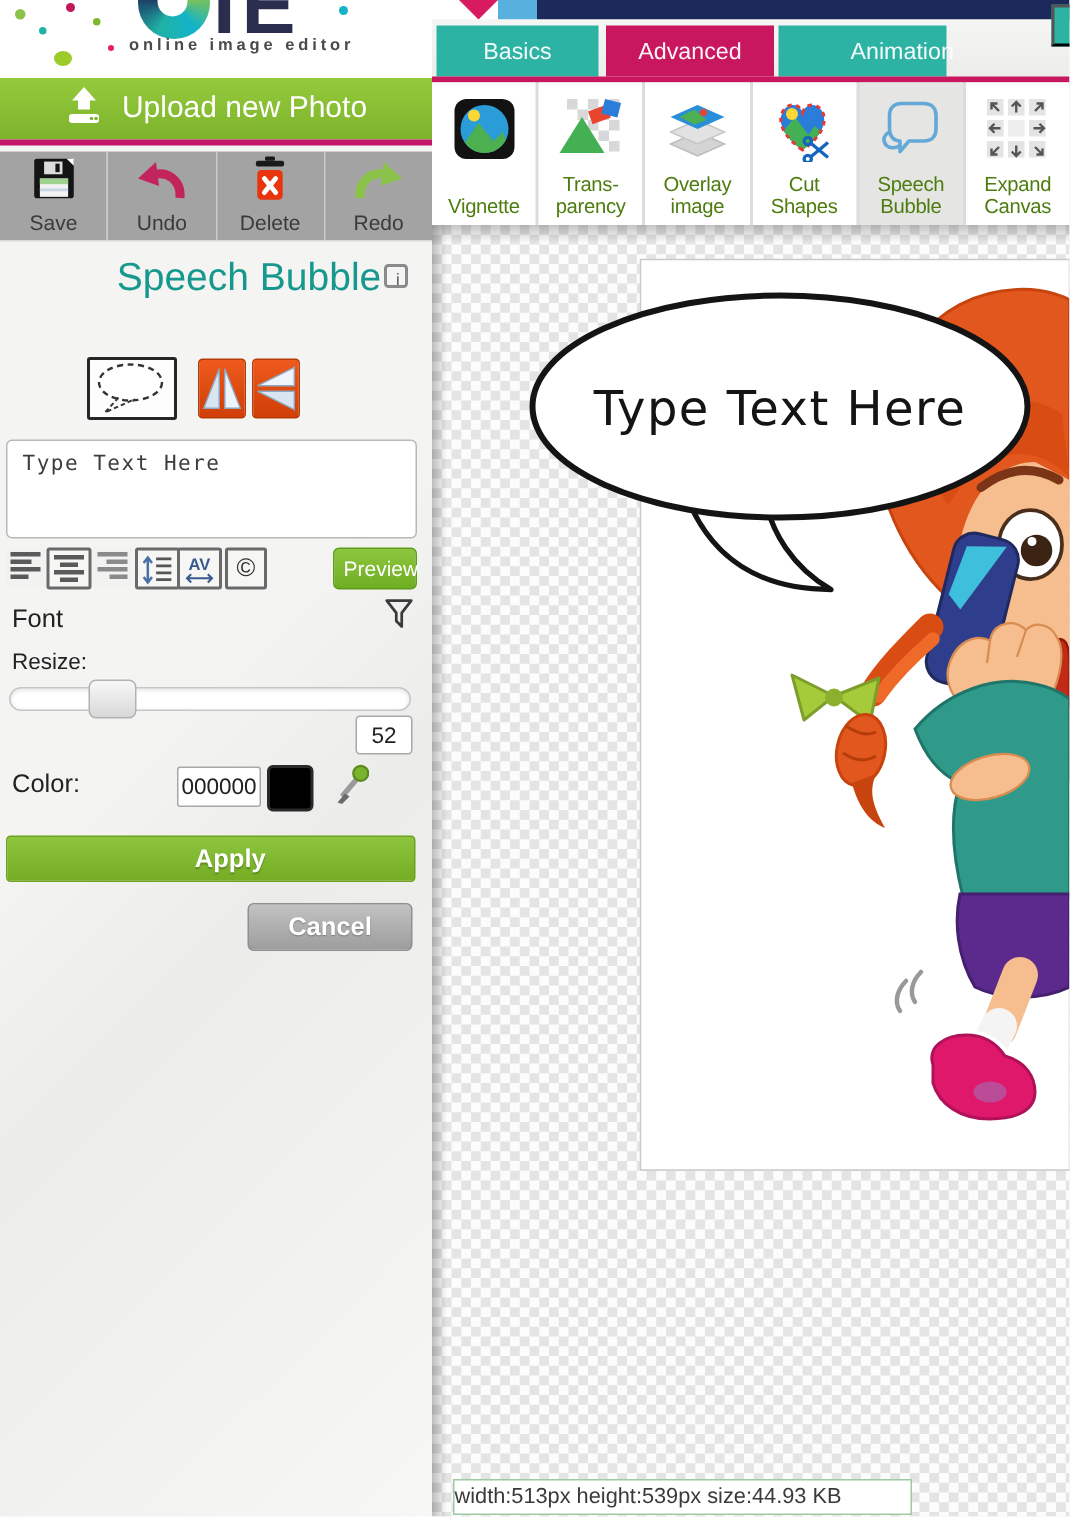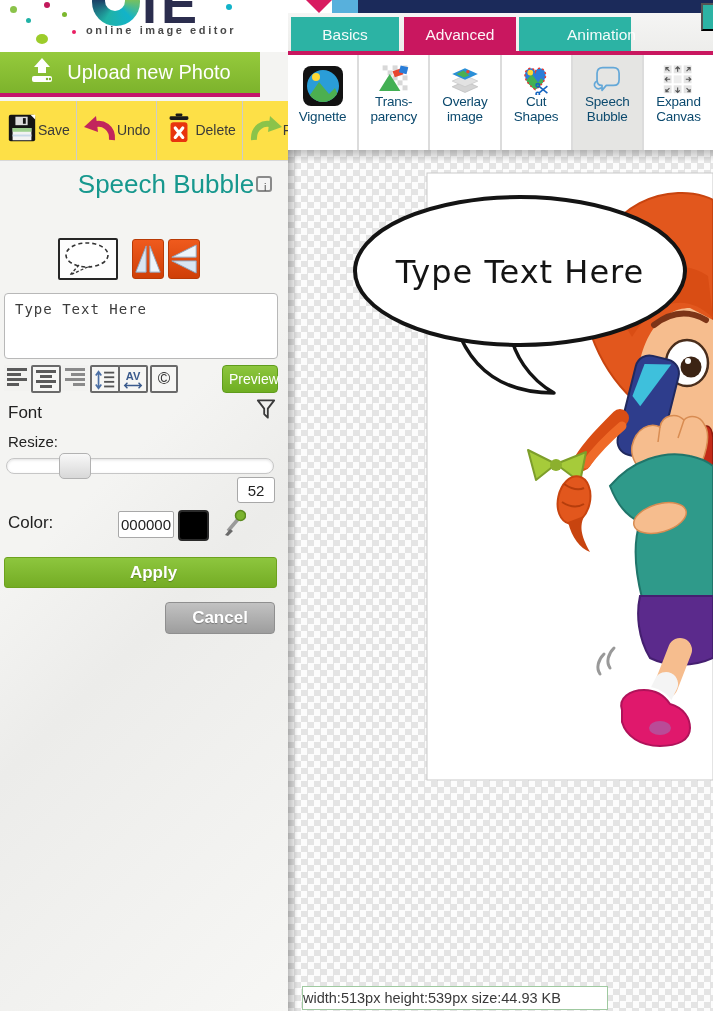--- a/index.html
+++ b/index.html
@@ -10,29 +10,29 @@
   .sidebar{position:absolute;left:0;top:0;width:288px;height:1011px;
     background:linear-gradient(135deg,#f4f4f2 45%,#ececea 60%,#f7f7f5 100%);}
   .logo{position:absolute;left:0;top:0;width:288px;height:52px;background:#fff;overflow:hidden;}
   .logo-splat{position:absolute;left:92px;top:-22px;width:48px;height:48px;border-radius:50%;
     background:conic-gradient(from 210deg,#20b2a6,#1b2a5a 22%,#c2185b 38%,#e91e63 50%,#8bc34a 62%,#12b3c9 80%,#20b2a6);}
   .logo-splat:after{content:"";position:absolute;left:13px;top:13px;width:20px;height:20px;border-radius:50%;background:#fff;}
   .logo-letters{position:absolute;left:142px;top:-27px;font-size:54px;font-weight:bold;color:#2b2d4e;letter-spacing:4px;}
   .dot{position:absolute;border-radius:50%;}
   .tagline{position:absolute;left:86px;top:24px;font-size:11px;font-weight:bold;color:#4a4a4a;letter-spacing:2.6px;}
 
-  .upload{position:absolute;left:0;top:52px;width:260px;height:45px;border:none;cursor:pointer;
+  .upload{position:absolute;left:0;top:52px;width:288px;height:45px;border:none;cursor:pointer;
     background:linear-gradient(#95ca3c,#7db32c);border-bottom:4px solid #c4156b;
     color:#fff;font-size:20px;display:flex;align-items:center;justify-content:center;gap:12px;
     font-family:"Liberation Sans",sans-serif;}
 
   .toolbar{position:absolute;left:0;top:101px;width:288px;height:59px;background:#fdfdfd;
     display:flex;border-bottom:1px solid #d8d8d8;}
-  .tb-item{flex:1;display:flex;align-items:center;justify-content:flex-end;
-    padding-bottom:4px;cursor:pointer;background:#fde047;border:none;}
+  .tb-item{flex:1;display:flex;flex-direction:column;align-items:center;justify-content:flex-end;
+    padding-bottom:4px;cursor:pointer;background:#a3a3a3;border:none;}
   .tb-item + .tb-item{border-left:1px solid #cccccc;}
   .tb-label{font-size:14px;color:#3a3a3a;margin-top:2px;}
 
   .panel-title{position:absolute;left:0;top:169px;width:252px;text-align:center;
     font-size:26px;color:#17988e;font-weight:500;padding-left:40px;}
   .info-btn{position:absolute;left:256px;top:176px;width:16px;height:16px;border:2px solid #8a8a8a;
     border-radius:3px;background:#f4f4f4;color:#555;font-size:11px;line-height:16px;text-align:center;cursor:pointer;}
 
   .bubble-style-btn{position:absolute;left:58px;top:238px;width:60px;height:42px;background:#fdfdfd;
     border:2.5px solid #262626;border-radius:2px;cursor:pointer;padding:0;}
@@ -92,21 +92,21 @@
   .tab{position:absolute;top:4px;height:34px;line-height:34px;text-align:center;color:rgba(255,255,255,.95);
     font-size:15.5px;cursor:pointer;background:#2cb3a4;border:none;font-family:"Liberation Sans",sans-serif;}
   .tab.active{background:#c9175f;}
   .partial-tab{position:absolute;left:413px;top:3px;width:12px;height:28px;background:#2cb3a4;cursor:pointer;}
   .pinkline{position:absolute;left:0;top:51px;width:425px;height:4px;background:#c9175f;}
 
   .toolsrow{position:absolute;left:0;top:55px;width:425px;height:95px;background:#dcdcdc;display:flex;gap:2px;}
   .tool{flex:1;background:#fff;display:flex;flex-direction:column;align-items:center;justify-content:flex-start;
     padding-top:9px;cursor:pointer;border:none;}
   .tool.selected{background:#e5e5e3;}
-  .tool-label{margin-top:auto;margin-bottom:24px;text-align:center;font-size:13.5px;color:#0c4a6e;line-height:1.1;letter-spacing:-0.2px;}
+  .tool-label{margin-top:auto;margin-bottom:3px;text-align:center;font-size:13.5px;color:#4d7c0f;line-height:1.1;letter-spacing:-0.2px;}
 
   .canvas{position:absolute;left:0;top:150px;width:425px;height:861px;
     background:conic-gradient(#e4e4e4 25%,#fcfcfc 0 50%,#e4e4e4 0 75%,#fcfcfc 0) 0 0/13px 13px;}
   .canvas-shadow-top{position:absolute;left:0;top:0;width:425px;height:12px;
     background:linear-gradient(rgba(0,0,0,.22),rgba(0,0,0,0));pointer-events:none;}
   .canvas-shadow-left{position:absolute;left:0;top:0;width:10px;height:861px;
     background:linear-gradient(90deg,rgba(0,0,0,.25),rgba(0,0,0,0));pointer-events:none;}
   .canvas-svg{position:absolute;left:0;top:0;}
   .status-box{position:absolute;left:14px;top:836px;width:304px;height:22px;background:#fff;border:1px solid #9fc9a0;
     font-size:14.5px;color:#3a3a3a;text-align:left;line-height:22px;}

